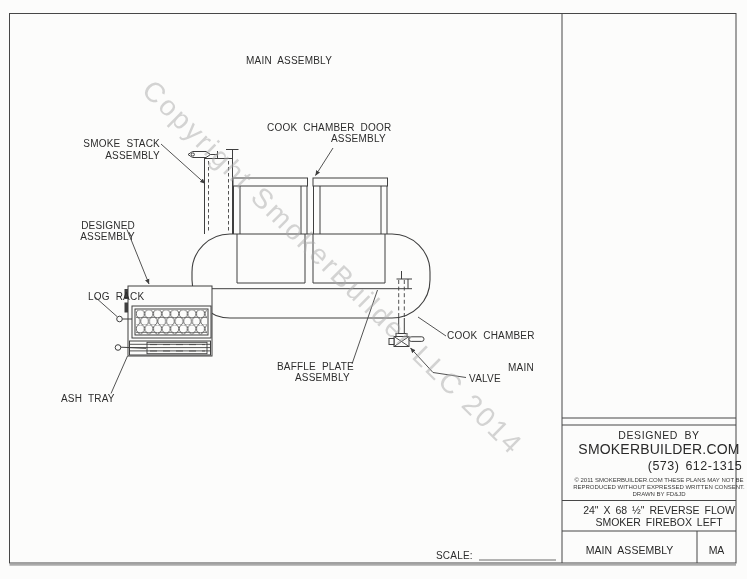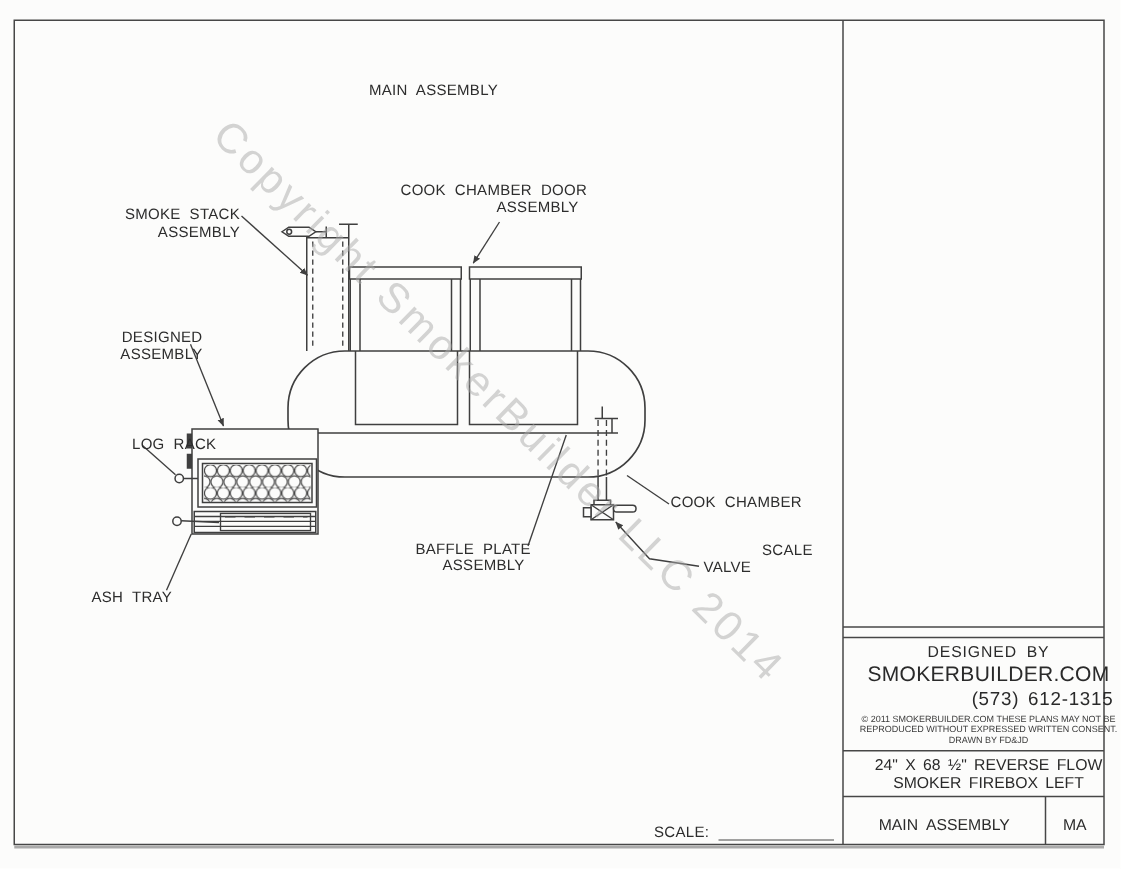--- a/index.html
+++ b/index.html
@@ -148,21 +148,21 @@
   <div class="lbl ra" style="left:45px;top:219.5px;width:90px;">DESIGNED</div>
   <div class="lbl ra" style="left:45px;top:231px;width:90px;">ASSEMBLY</div>
 
   <div class="lbl" style="left:40px;top:290.5px;padding-left:48px;">LOG RACK</div>
   <div class="lbl" style="left:61px;top:392.5px;">ASH TRAY</div>
 
   <div class="lbl" style="left:277px;top:360.5px;">BAFFLE PLATE</div>
   <div class="lbl" style="left:295px;top:372px;">ASSEMBLY</div>
 
   <div class="lbl" style="left:447px;top:329.5px;">COOK CHAMBER</div>
-  <div class="lbl" style="left:508px;top:361.5px;">SCALE</div>
+  <div class="lbl" style="left:508px;top:361.5px;">MAIN</div>
   <div class="lbl" style="left:469px;top:372.5px;">VALVE</div>
 
   <div class="lbl" style="left:436px;top:549.5px;">SCALE:</div>
 
   <div class="tb tb-designed">DESIGNED BY</div>
   <div class="tb tb-company">SMOKERBUILDER.COM</div>
   <div class="tb tb-phone">(573) 612-1315</div>
   <div class="tb tb-fine tb-c1">© 2011 SMOKERBUILDER.COM THESE PLANS MAY NOT BE</div>
   <div class="tb tb-fine tb-c2">REPRODUCED WITHOUT EXPRESSED WRITTEN CONSENT.</div>
   <div class="tb tb-fine tb-c3">DRAWN BY FD&amp;JD</div>

